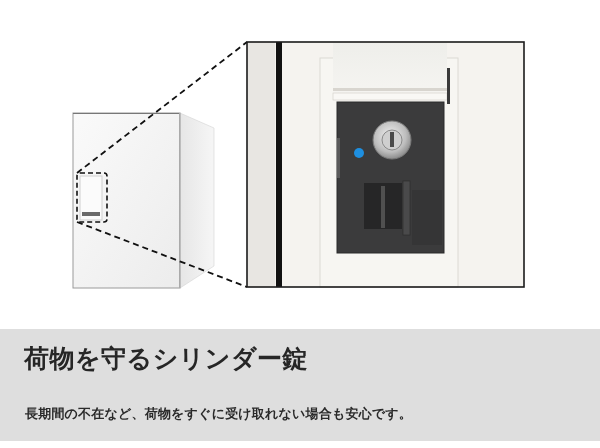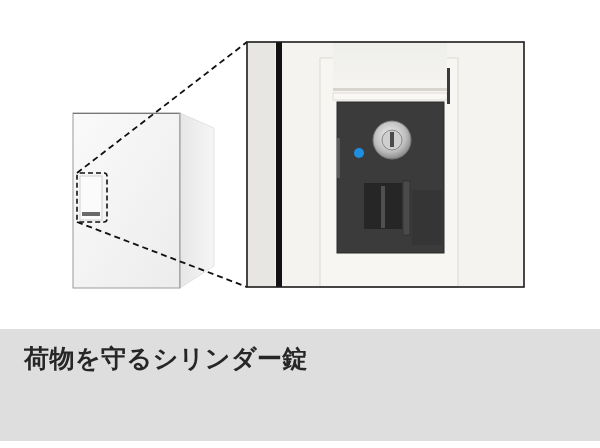--- a/index.html
+++ b/index.html
@@ -93,13 +93,14 @@
       <rect x="403" y="181" width="7" height="54" fill="#4a4a4b" stroke="#2a2a2a" stroke-width="0.6"></rect>
       <rect x="412" y="190" width="30" height="55" fill="#353536"></rect>
 
       <rect x="247" y="42" width="277" height="245" fill="none" stroke="#1b1b1b" stroke-width="1.6"></rect>
     </g>
   </svg>
 </div>
 
 <div class="caption">
   <div class="caption-title">荷物を守るシリンダー錠</div>
+  <div class="caption-line l2">長期間の不在など、荷物をすぐに受け取れない場合も安心です。</div>
 </div>
 
 </body></html>

